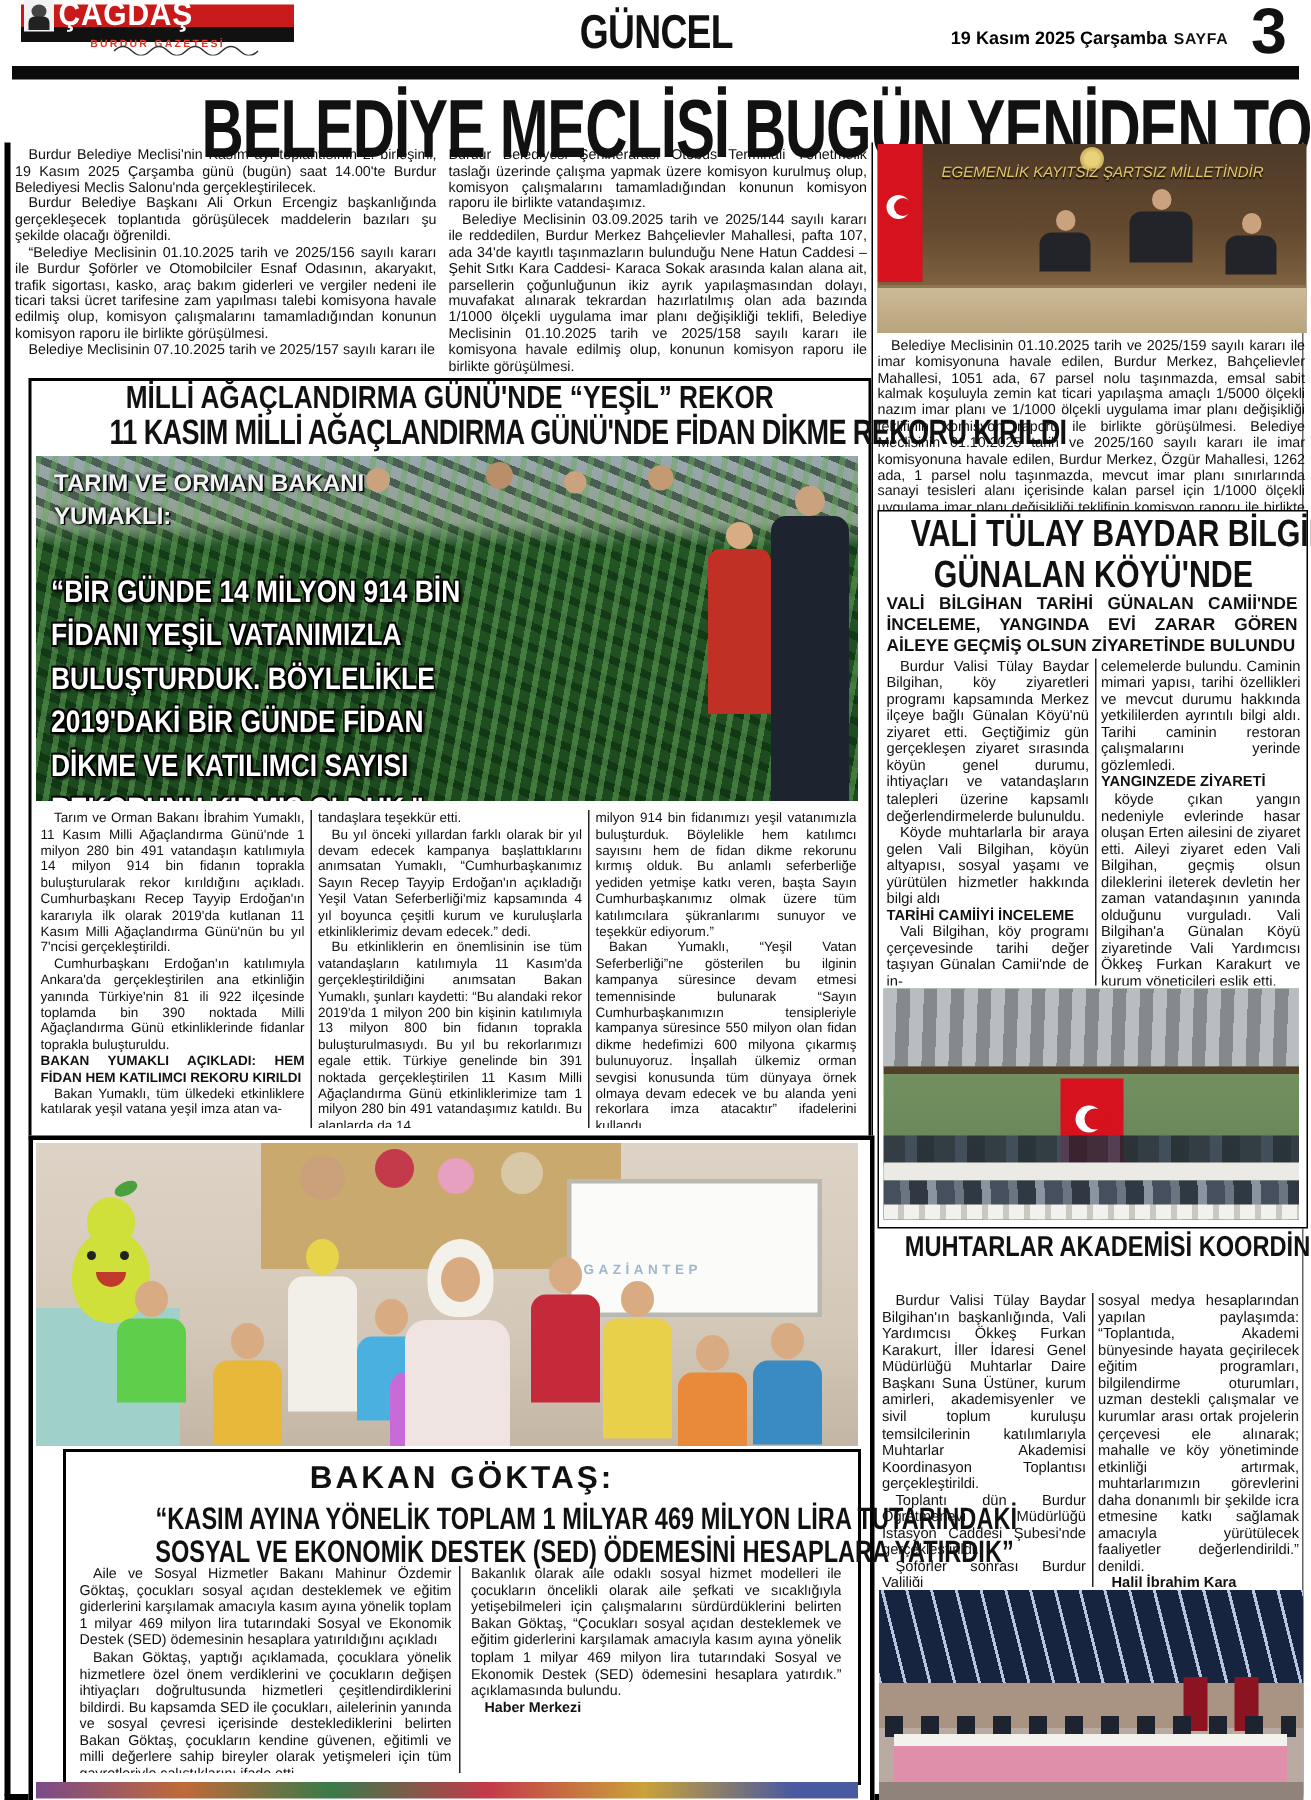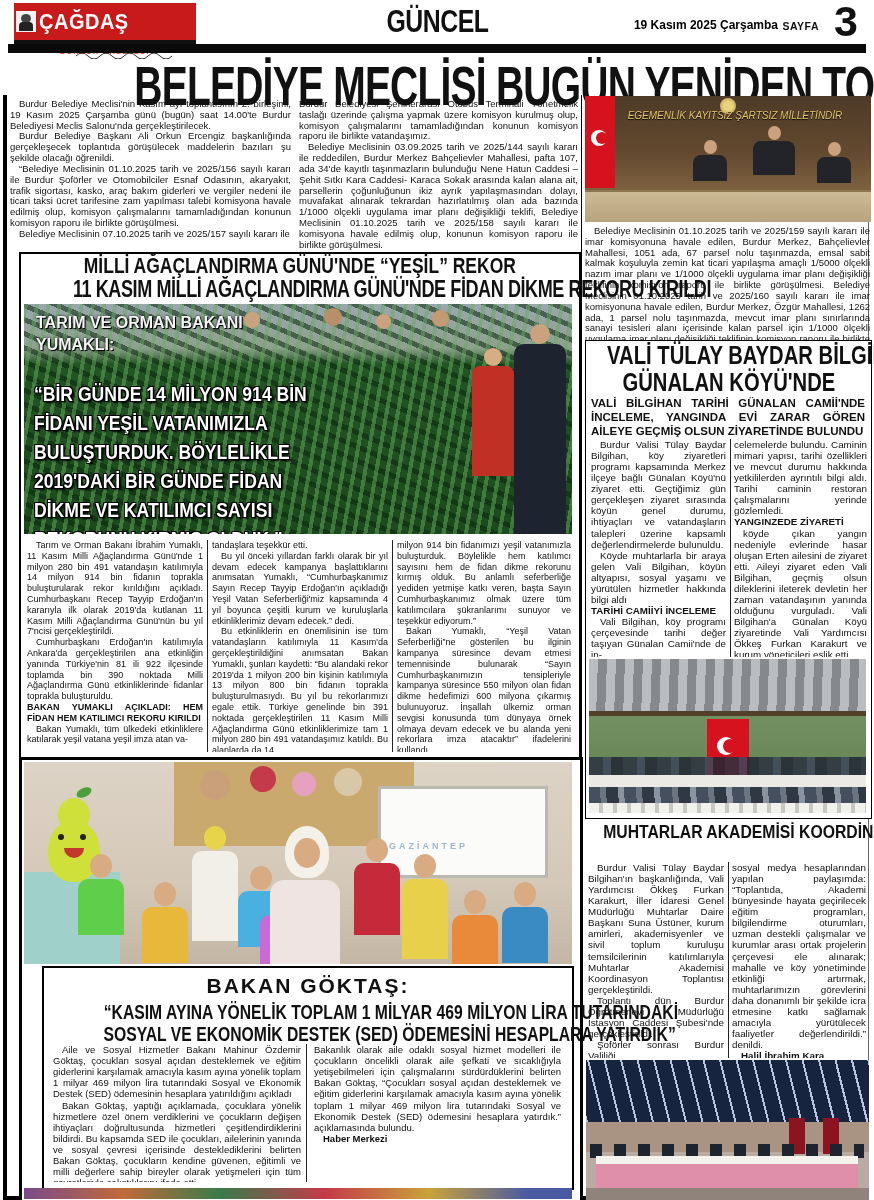--- a/index.html
+++ b/index.html
@@ -2,21 +2,21 @@
 <html lang="tr"><head>
 <meta charset="utf-8">
 <style>
   html,body{margin:0;padding:0;background:#e8e8e8;}
   .page{position:relative;width:874px;height:1200px;background:#fff;overflow:hidden;
         font-family:"Liberation Sans",sans-serif;color:#111;margin:0 auto;}
   .abs{position:absolute;}
 
   
   .logo{left:14px;top:3px;width:182px;height:42px;}
-  .logo-red{display:flex;align-items:center;height:37px;background:#c81a1a;padding:0 6px 0 2px;text-align:center;}
+  .logo-red{display:flex;align-items:center;height:15px;background:#c81a1a;padding:0 6px 0 2px;text-align:center;}
   .att{width:20px;height:21px;background:#f2f2f2;margin-right:3px;position:relative;overflow:hidden;}
   .att:before{content:"";position:absolute;left:5px;top:3px;width:10px;height:9px;border-radius:50%;background:#444;}
   .att:after{content:"";position:absolute;left:3px;top:11px;width:14px;height:9px;border-radius:4px 4px 0 0;background:#222;}
   .logo-title{color:#fff;font-weight:900;font-size:20px;letter-spacing:.5px;transform:scale(1,1.1);}
   .logo-black{height:10px;background:#111;text-align:center;}
   .logo-sub{color:#e03a2a;font-size:7px;font-weight:bold;letter-spacing:1.5px;line-height:10px;}
   .logo-script{display:block;margin:1px 0 0 60px;}
 
   .section-title{left:0;top:4px;width:874px;text-align:center;}
   .section-title span{display:inline-block;font-size:27px;font-weight:900;white-space:nowrap;

